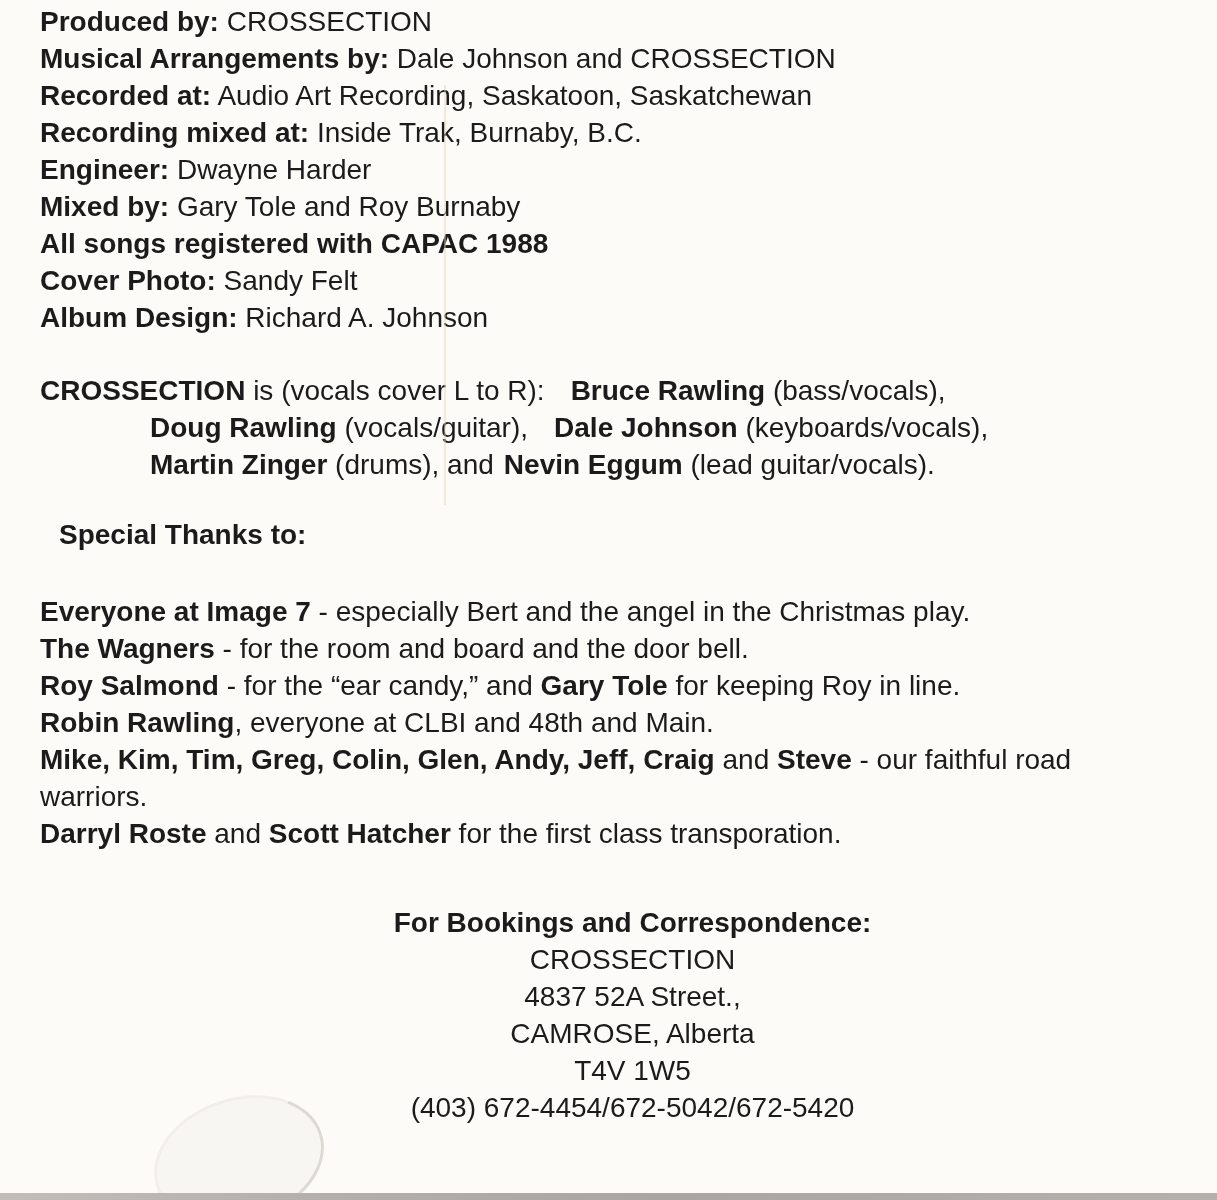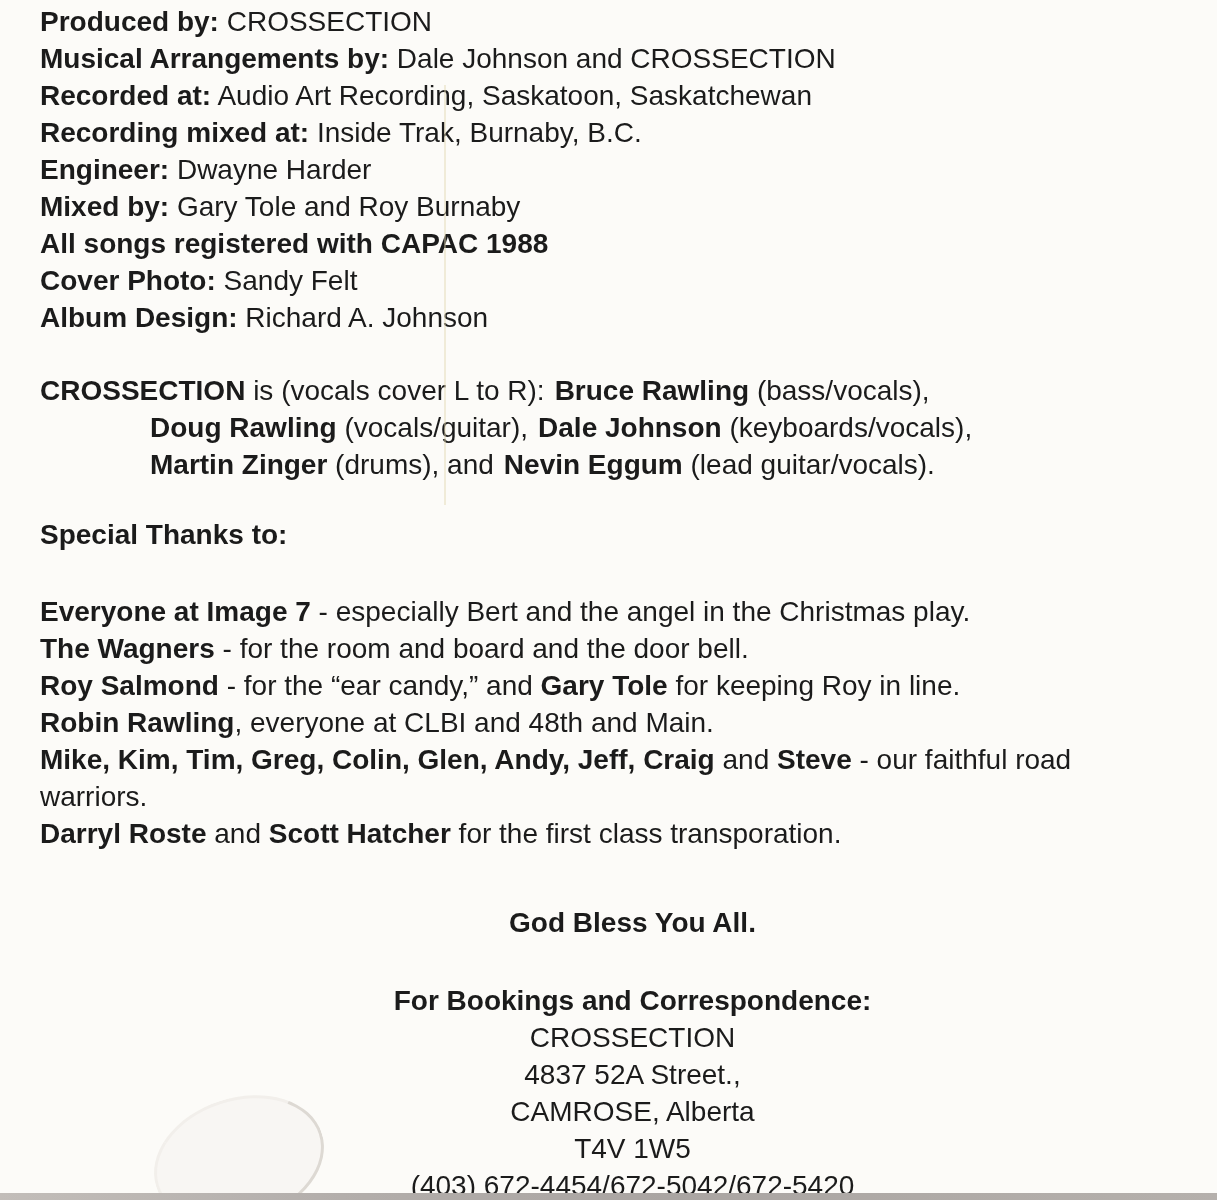--- a/index.html
+++ b/index.html
@@ -11,23 +11,23 @@
     font-size: 28px;
     color: #1b1b1b;
     -webkit-font-smoothing: antialiased;
   }
   .page { position: absolute; inset: 0; }
   .line { line-height: 37px; white-space: nowrap; }
   .b { font-weight: 700; }
   .credits { padding-top: 3px; padding-left: 40px; }
   .lineup { margin-top: 36px; padding-left: 40px; }
   .lineup .indent { padding-left: 110px; }
-  .gap { margin-left: 10px; }
+  .gap { margin-left: 26px; }
   .gap-sm { margin-left: 10px; }
-  .thanks-heading { margin-top: 33px; padding-left: 40px; }
+  .thanks-heading { margin-top: 33px; padding-left: 59px; }
   .thanks { margin-top: 40px; padding-left: 40px; }
   .footer { margin-top: 52px; margin-left: 48px; text-align: center; }
   .footer .spacer-line { margin-top: 41px; }
   
   .scan-bottom-strip {
     position: absolute; left: 0; bottom: 0; width: 100%; height: 7px;
     background: linear-gradient(90deg, #c2bdb9 0%, #b2adaa 30%, #aaa5a2 55%, #b5b0ac 100%);
   }
   .scan-blob {
     position: absolute; left: 152px; top: 1098px; width: 168px; height: 118px;
@@ -72,21 +72,20 @@
     <div class="line"><span class="b">Everyone at Image 7</span><span> - especially Bert and the angel in the Christmas play.</span></div>
     <div class="line"><span class="b">The Wagners</span><span> - for the room and board and the door bell.</span></div>
     <div class="line"><span class="b">Roy Salmond</span><span> - for the “ear candy,” and </span><span class="b">Gary Tole</span><span> for keeping Roy in line.</span></div>
     <div class="line"><span class="b">Robin Rawling</span><span>, everyone at CLBI and 48th and Main.</span></div>
     <div class="line"><span class="b">Mike, Kim, Tim, Greg, Colin, Glen, Andy, Jeff, Craig</span><span> and </span><span class="b">Steve</span><span> - our faithful road</span></div>
     <div class="line"><span>warriors.</span></div>
     <div class="line"><span class="b">Darryl Roste</span><span> and </span><span class="b">Scott Hatcher</span><span> for the first class transporation.</span></div>
   </div>
 
   <div class="footer">
-    <div class="line b">God Bless You All.</div>
     <div class="line b spacer-line">For Bookings and Correspondence:</div>
     <div class="line">CROSSECTION</div>
     <div class="line">4837 52A Street.,</div>
     <div class="line">CAMROSE, Alberta</div>
     <div class="line">T4V 1W5</div>
     <div class="line">(403) 672-4454/672-5042/672-5420</div>
   </div>
 
   <div class="scan-crease"></div>
   <div class="scan-blob"></div>

